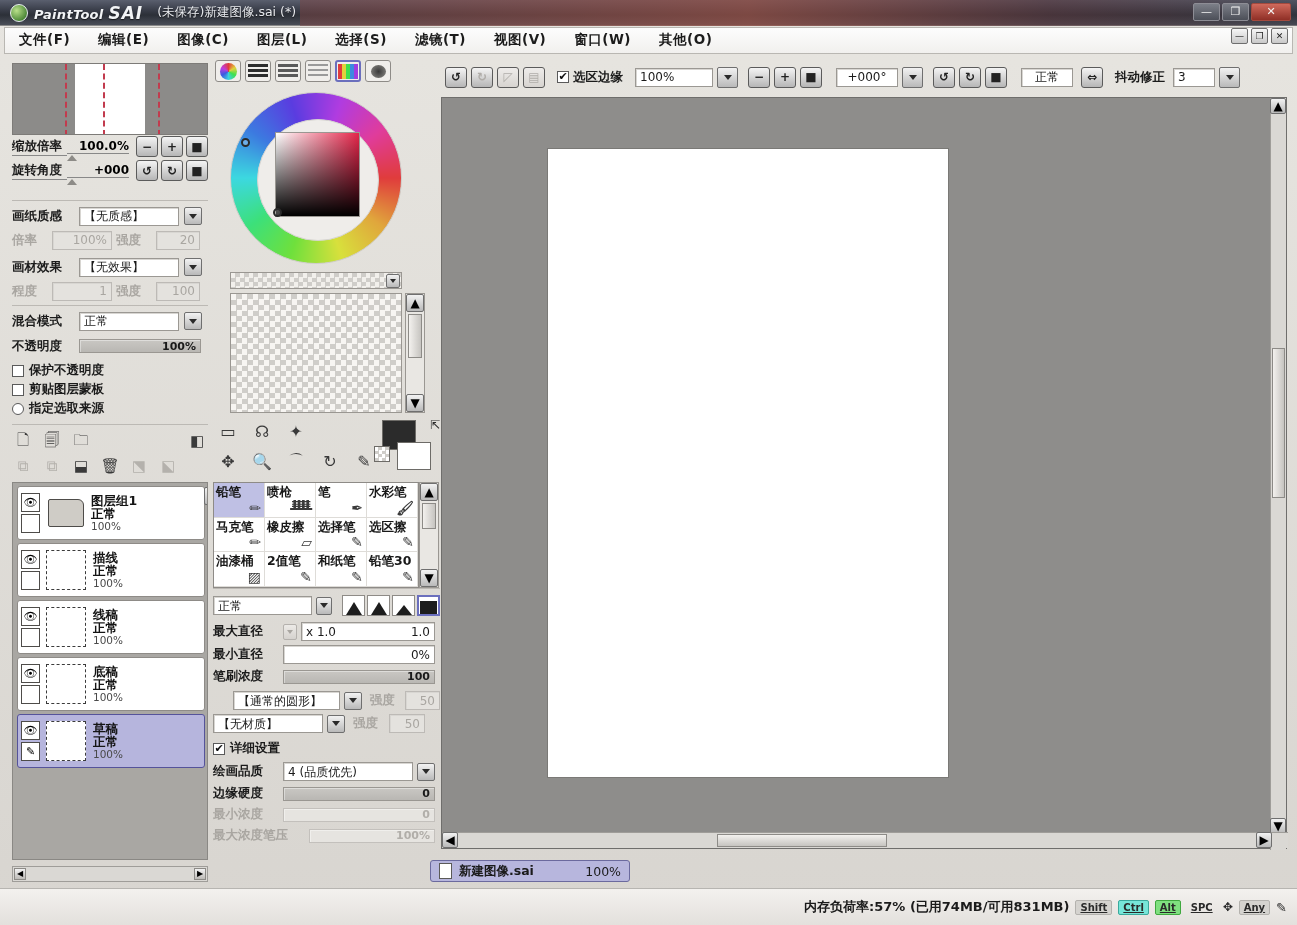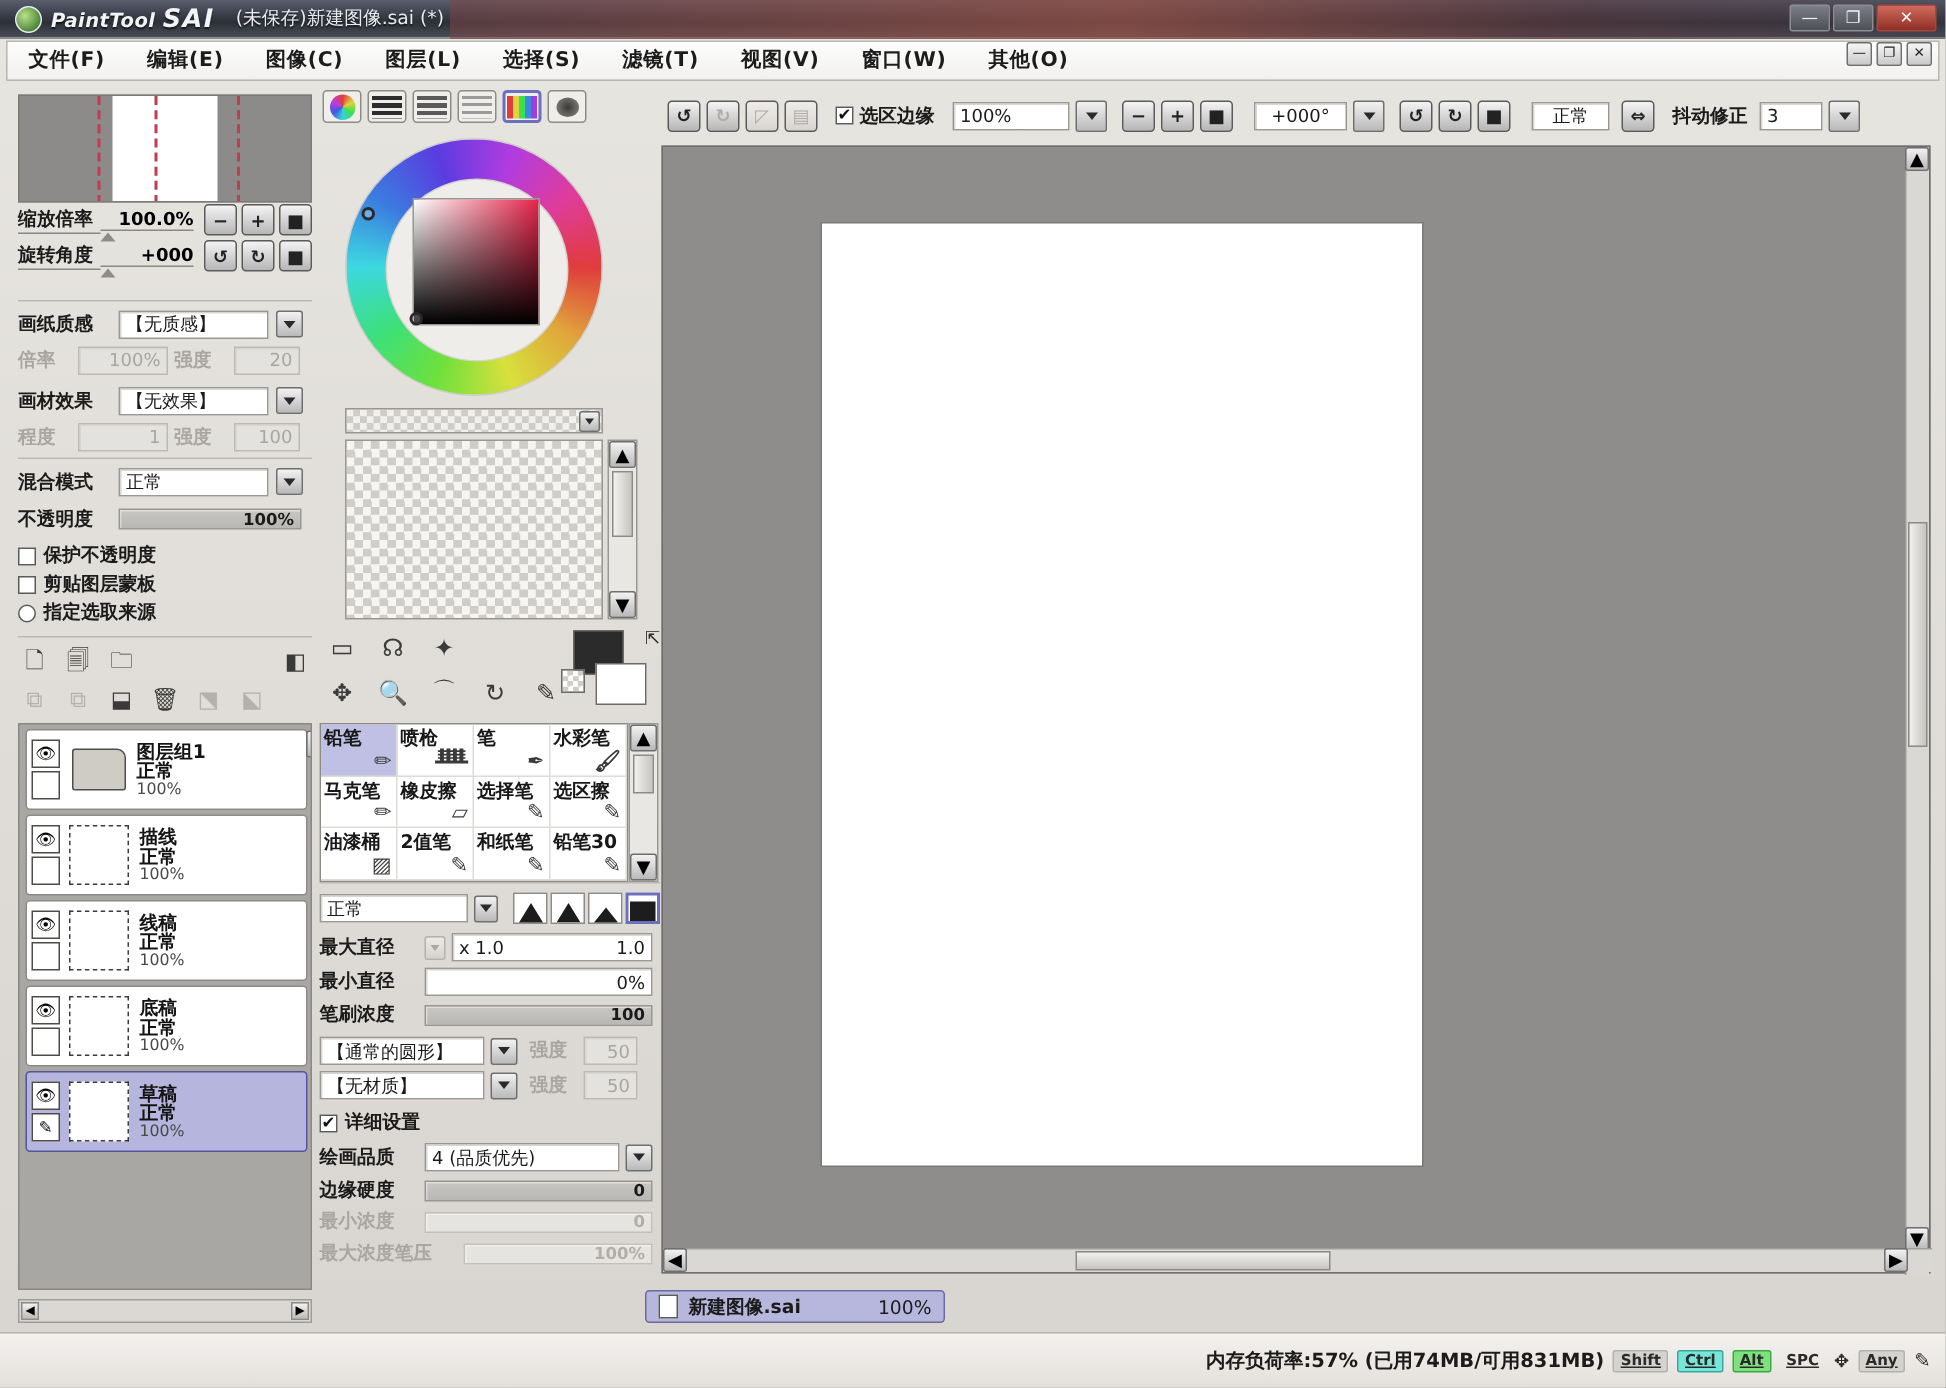--- a/index.html
+++ b/index.html
@@ -612,21 +612,21 @@
       <div class="lbl" style="width:66px;">最小直径</div>
       <div class="field" style="width:152px; justify-content:flex-end;">0%</div>
     </div>
 
     <div style="display:flex; align-items:center; gap:4px; margin-top:4px;">
       <div class="lbl" style="width:66px;">笔刷浓度</div>
       <div class="slider-track" style="width:152px;">100</div>
     </div>
 
     <div style="display:flex; align-items:center; gap:4px; margin-top:6px;">
-      <div class="field" style="width:110px;">【通常的圆形】</div>
+      <div class="field" style="width:110px;margin-left:20px;">【通常的圆形】</div>
       <div class="ddbtn">
           <div class="tri"></div>
         </div>
       <div class="lbl dim" style="width:32px; margin-left:4px;">强度</div>
       <div class="field dim" style="width:36px; justify-content:flex-end;">50</div>
     </div>
 
     <div style="display:flex; align-items:center; gap:4px; margin-top:4px;">
       <div class="field" style="width:110px;">【无材质】</div>
       <div class="ddbtn">

